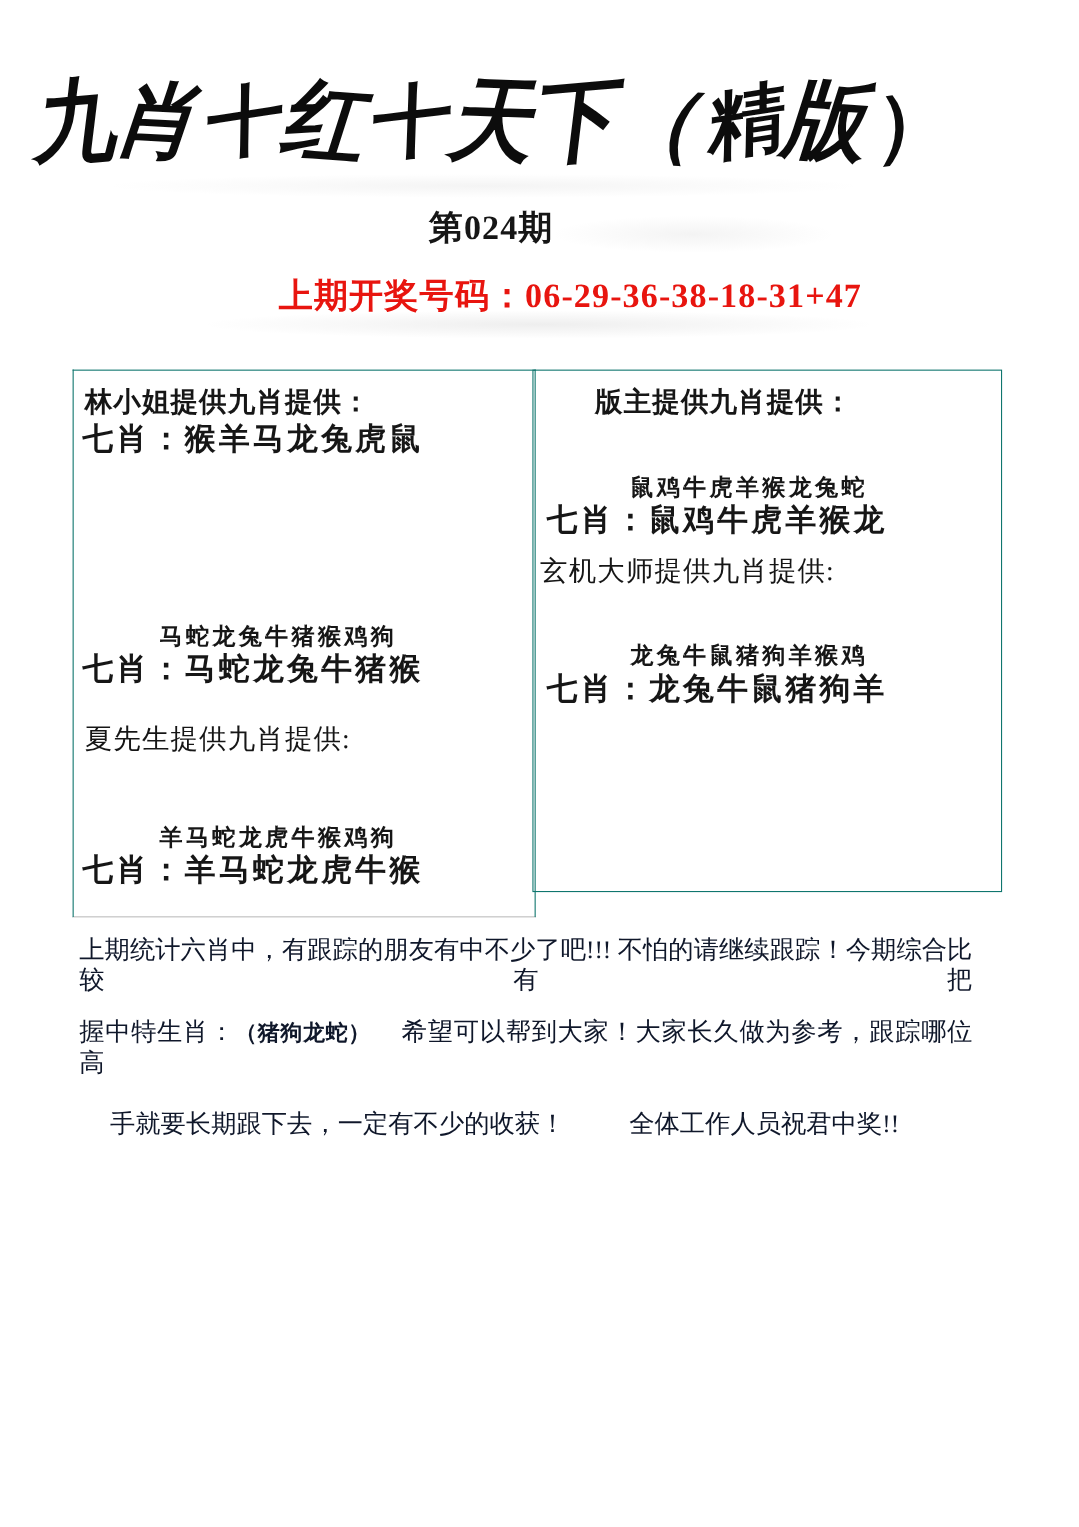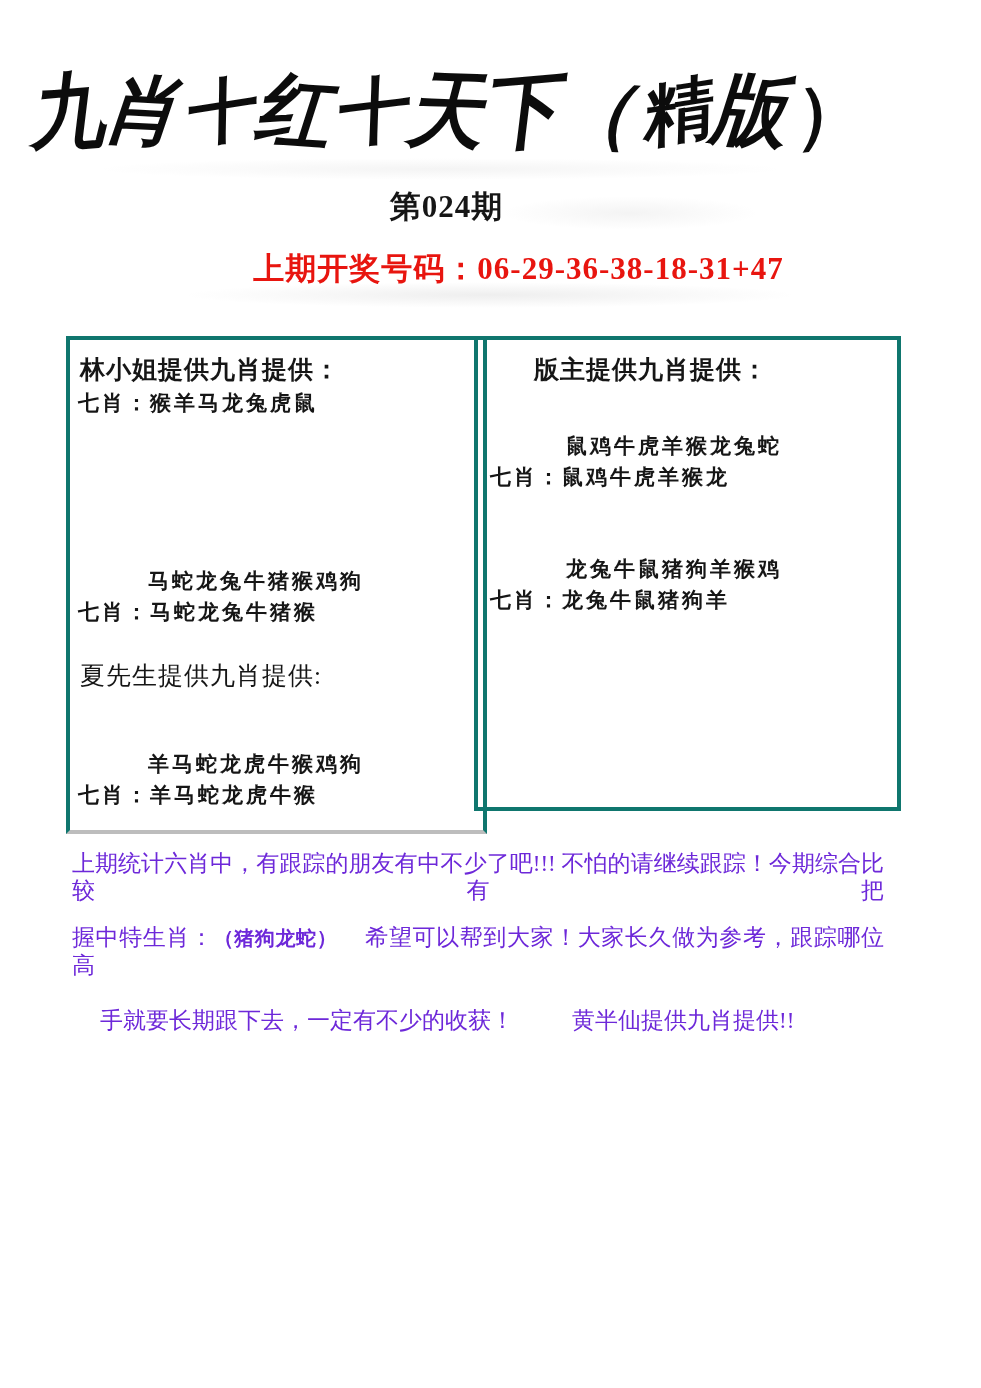--- a/index.html
+++ b/index.html
@@ -37,38 +37,38 @@
     font-size:31px;font-weight:bold;transform:translateX(-44px);
     letter-spacing:1px;
   }
   .lastdraw{
     position:absolute;left:0;right:0;top:248px;text-align:center;
     font-size:31px;font-weight:bold;color:#e8150f;
     transform:translateX(28px);letter-spacing:1px;white-space:nowrap;
   }
 
   
-  .box{position:absolute;top:336px;box-sizing:border-box;border:4px solid #0f766e;background:transparent;}
+  .box{position:absolute;top:336px;box-sizing:border-box;border:1px solid #0f766e;background:transparent;}
   .box-left{left:66px;width:421px;height:498px;border-bottom-color:#bdbdbd;}
-  .box-right{left:474px;width:427px;height:475px;}
+  .box-right{left:484px;width:427px;height:475px;}
   .section{height:153px;box-sizing:border-box;padding-top:15px;overflow:visible;}
   .heading{font-size:25px;line-height:30px;padding-left:10px;letter-spacing:1px;white-space:nowrap;}
   .box-left .section:nth-child(1) .heading,
   .box-right .section:nth-child(1) .heading{font-weight:bold;}
   .box-right .section:nth-child(1) .heading{padding-left:56px;}
   .box-right .heading{padding-left:6px;}
   .nine{margin-top:60px;font-size:21px;font-weight:bold;line-height:26px;
         padding-left:78px;letter-spacing:3px;white-space:nowrap;}
   .box-right .nine{padding-left:88px;margin-top:48px;}
-  .seven{margin-top:5px;font-size:21px;font-weight:bold;line-height:26px;
+  .seven{margin-top:5px;font-size:28px;font-weight:bold;line-height:26px;
         padding-left:8px;letter-spacing:3px;white-space:nowrap;}
   .box-right .seven{padding-left:12px;}
 
   
-  .footer{position:absolute;left:72px;top:850px;width:812px;font-size:23px;color:#6d28d9;}
+  .footer{position:absolute;left:72px;top:850px;width:812px;font-size:23px;color:#0f172a;}
   .f-line{line-height:27px;margin-bottom:20px;white-space:nowrap;}
   .f-just{text-align:justify;text-align-last:justify;white-space:normal;}
   .f-highlight{font-weight:bold;font-size:20px;}
   .f-rest{margin-left:28px;}
   .f-line3{padding-left:28px;display:flex;gap:58px;margin-top:28px;}
 </style>
 </head>
 <body>
 
 <div class="smudge smudge1"></div>
@@ -97,25 +97,26 @@
   </div>
 </div>
 
 <div class="box box-right">
   <div class="section">
     <div class="heading">版主提供九肖提供：</div>
     <div class="nine">鼠鸡牛虎羊猴龙兔蛇</div>
     <div class="seven">七肖：鼠鸡牛虎羊猴龙</div>
   </div>
   <div class="section">
+    <div class="heading">玄机大师提供九肖提供:</div>
     <div class="nine">龙兔牛鼠猪狗羊猴鸡</div>
     <div class="seven">七肖：龙兔牛鼠猪狗羊</div>
   </div>
 </div>
 
 <div class="footer">
   <div class="f-line f-just">上期统计六肖中，有跟踪的朋友有中不少了吧!!! 不怕的请继续跟踪！今期综合比较有把</div>
   <div class="f-line f-just"><span>握中特生肖：</span><span class="f-highlight">（猪狗龙蛇）</span><span class="f-rest">希望可以帮到大家！大家长久做为参考，跟踪哪位高</span></div>
   <div class="f-line f-line3">
     <span>手就要长期跟下去，一定有不少的收获！</span>
-    <span>黄半仙提供九肖提供!!</span>
+    <span>全体工作人员祝君中奖!!</span>
   </div>
 </div>
 
 </body></html>

